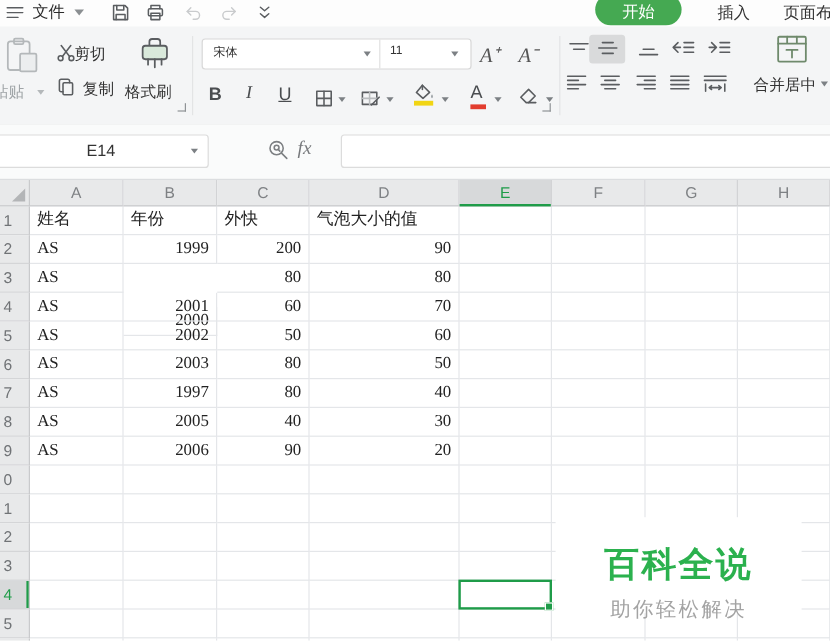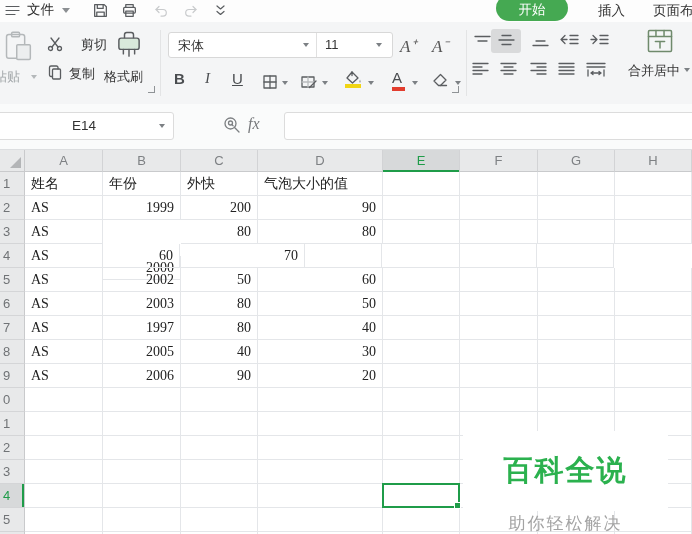--- a/index.html
+++ b/index.html
@@ -18,21 +18,21 @@
   
   .ribbon{position:absolute;left:0;top:22px;width:692px;height:82px;background:#f4f5f6;border-bottom:1px solid #e2e3e4;}
   .ribbon svg{stroke:#5a5d60;fill:none;stroke-width:1.3;stroke-linecap:round;stroke-linejoin:round;}
   .rb-label{position:absolute;font-size:13px;color:#333;white-space:nowrap;}
   .rb-label.dim{color:#9fa4a7;}
   .caret{display:inline-block;width:0;height:0;border-left:3.5px solid transparent;border-right:3.5px solid transparent;border-top:4px solid #7c8084;vertical-align:middle;}
   .divider{position:absolute;top:8px;width:1px;height:66px;background:#e3e4e5;}
   .expander{position:absolute;width:6px;height:6px;border-right:1.4px solid #8f9396;border-bottom:1.4px solid #8f9396;}
   .combo{position:absolute;left:168px;top:10px;width:225px;height:26px;background:#fff;border:1px solid #d8d8d8;border-radius:3px;box-sizing:border-box;}
   .combo .vsep{position:absolute;left:147px;top:0;width:1px;height:24px;background:#e0e0e0;}
-  .combo-txt{position:absolute;top:4px;font-size:13px;color:#333;}
+  .combo-txt{position:absolute;top:4px;font-size:10px;color:#333;}
   .fontbtn{position:absolute;font-size:15px;color:#555;font-style:italic;font-family:"Liberation Serif",serif;}
   .fmt{position:absolute;font-size:15px;color:#4a4d50;}
   .colorbar{position:absolute;height:3.5px;}
   .selbg{position:absolute;background:#d9dadb;border-radius:3px;}
   
   .formularow{position:absolute;left:0;top:104px;width:692px;height:46px;background:#fafbfb;border-bottom:1px solid #dcdee0;box-sizing:border-box;}
   .namebox{position:absolute;left:-6px;top:8px;width:180px;height:28px;background:#fff;border:1px solid #dcdcdc;border-radius:3px;box-sizing:border-box;
            font-size:13.5px;color:#333;text-align:center;line-height:26px;}
   .namebox .caret{position:absolute;right:8px;top:11px;}
   .formulainput{position:absolute;left:284px;top:8px;width:412px;height:28px;background:#fff;border:1px solid #dcdcdc;border-radius:3px;box-sizing:border-box;font-size:13px;padding:0 6px;outline:none;}
@@ -51,21 +51,21 @@
   .rh{width:25px;height:24px;background:#e8e9ea;border-right:1px solid #c9cacc;border-bottom:1px solid #d4d5d7;box-sizing:border-box;
       font-size:13px;color:#707376;padding-left:3px;line-height:23px;}
   .rh.sel{background:#d7d9da;color:#1f9c49;box-shadow:inset -2px 0 0 #1f9c49;}
   .cell{height:24px;border-right:1px solid #e4e6e9;border-bottom:1px solid #e4e6e9;box-sizing:border-box;
         font-size:14px;color:#222;font-family:"Liberation Serif","DejaVu Serif",serif;line-height:23px;padding-left:6px;overflow:hidden;white-space:nowrap;}
   .cell.num{text-align:right;padding-left:0;padding-right:6px;}
   .selectionbox{position:absolute;left:382px;top:333px;width:78px;height:25px;border:2px solid #1f9c49;box-sizing:border-box;z-index:6;}
   .handle{position:absolute;right:-3px;bottom:-3px;width:5px;height:5px;background:#1f9c49;border:1px solid #fff;}
   .watermark{position:absolute;left:463px;top:281px;width:205px;height:80px;background:#fff;z-index:5;text-align:center;}
   .wm-title{font-size:29px;font-weight:700;color:#2bb14e;letter-spacing:2px;margin-top:20px;}
-  .wm-sub{font-size:17px;color:#a3a3a3;letter-spacing:2px;margin-top:21px;}
+  .wm-sub{font-size:17px;color:#a3a3a3;letter-spacing:2px;margin-top:5px;}
 </style>
 </head>
 <body>
 
 <div class="app">
 
   <div class="titlebar">
     <span class="tb-icon abs" style="left:5px;top:3px">
       <svg width="15" height="15" viewBox="0 0 15 15">
           <path d="M1 3.5h13M1 7.5h13M1 11.5h9"></path>
@@ -122,21 +122,21 @@
     <span class="caret abs" style="left:31px;top:53px;border-top-color:#b4b8ba"></span>
 
     <div class="abs" style="left:46px;top:13px">
       <span>
         <svg width="18" height="18" viewBox="0 0 18 18">
             <circle cx="4.5" cy="13.5" r="2"></circle>
             <circle cx="13.5" cy="13.5" r="2"></circle>
             <path d="M6 12L13 3M12 12L5 3"></path>
           </svg>
       </span>
-      <span class="rb-label" style="left:35px;top:1px">剪切</span>
+      <span class="rb-label" style="left:16px;top:1px">剪切</span>
     </div>
     <div class="abs" style="left:46px;top:42px">
       <span>
         <svg width="18" height="18" viewBox="0 0 18 18">
             <rect x="6.5" y="5" width="8" height="10" rx="1"></rect>
             <path d="M12 5V3.5A1.5 1.5 0 0 0 10.5 2H5A1.5 1.5 0 0 0 3.5 3.5V11a1.5 1.5 0 0 0 1.5 1.5h1.5"></path>
           </svg>
       </span>
       <span class="rb-label" style="left:23px;top:1px">复制</span>
     </div>
@@ -336,20 +336,21 @@
           <div class="cell num" style="width: 77px;">80</div>
           <div class="cell num" style="width: 125px;">80</div>
           <div class="cell" style="width: 77px;"></div>
           <div class="cell" style="width: 78px;"></div>
           <div class="cell" style="width: 77px;"></div>
           <div class="cell" style="width: 77px;"></div>
         </div>
         <div class="grow">
           <div class="rh">4</div>
           <div class="cell" style="width: 78px;">AS</div>
+          <div class="cell num" style="width: 78px;">2001</div>
           <div class="cell num" style="width: 77px;">60</div>
           <div class="cell num" style="width: 125px;">70</div>
           <div class="cell" style="width: 77px;"></div>
           <div class="cell" style="width: 78px;"></div>
           <div class="cell" style="width: 77px;"></div>
           <div class="cell" style="width: 77px;"></div>
         </div>
         <div class="grow">
           <div class="rh">5</div>
           <div class="cell" style="width: 78px;">AS</div>

